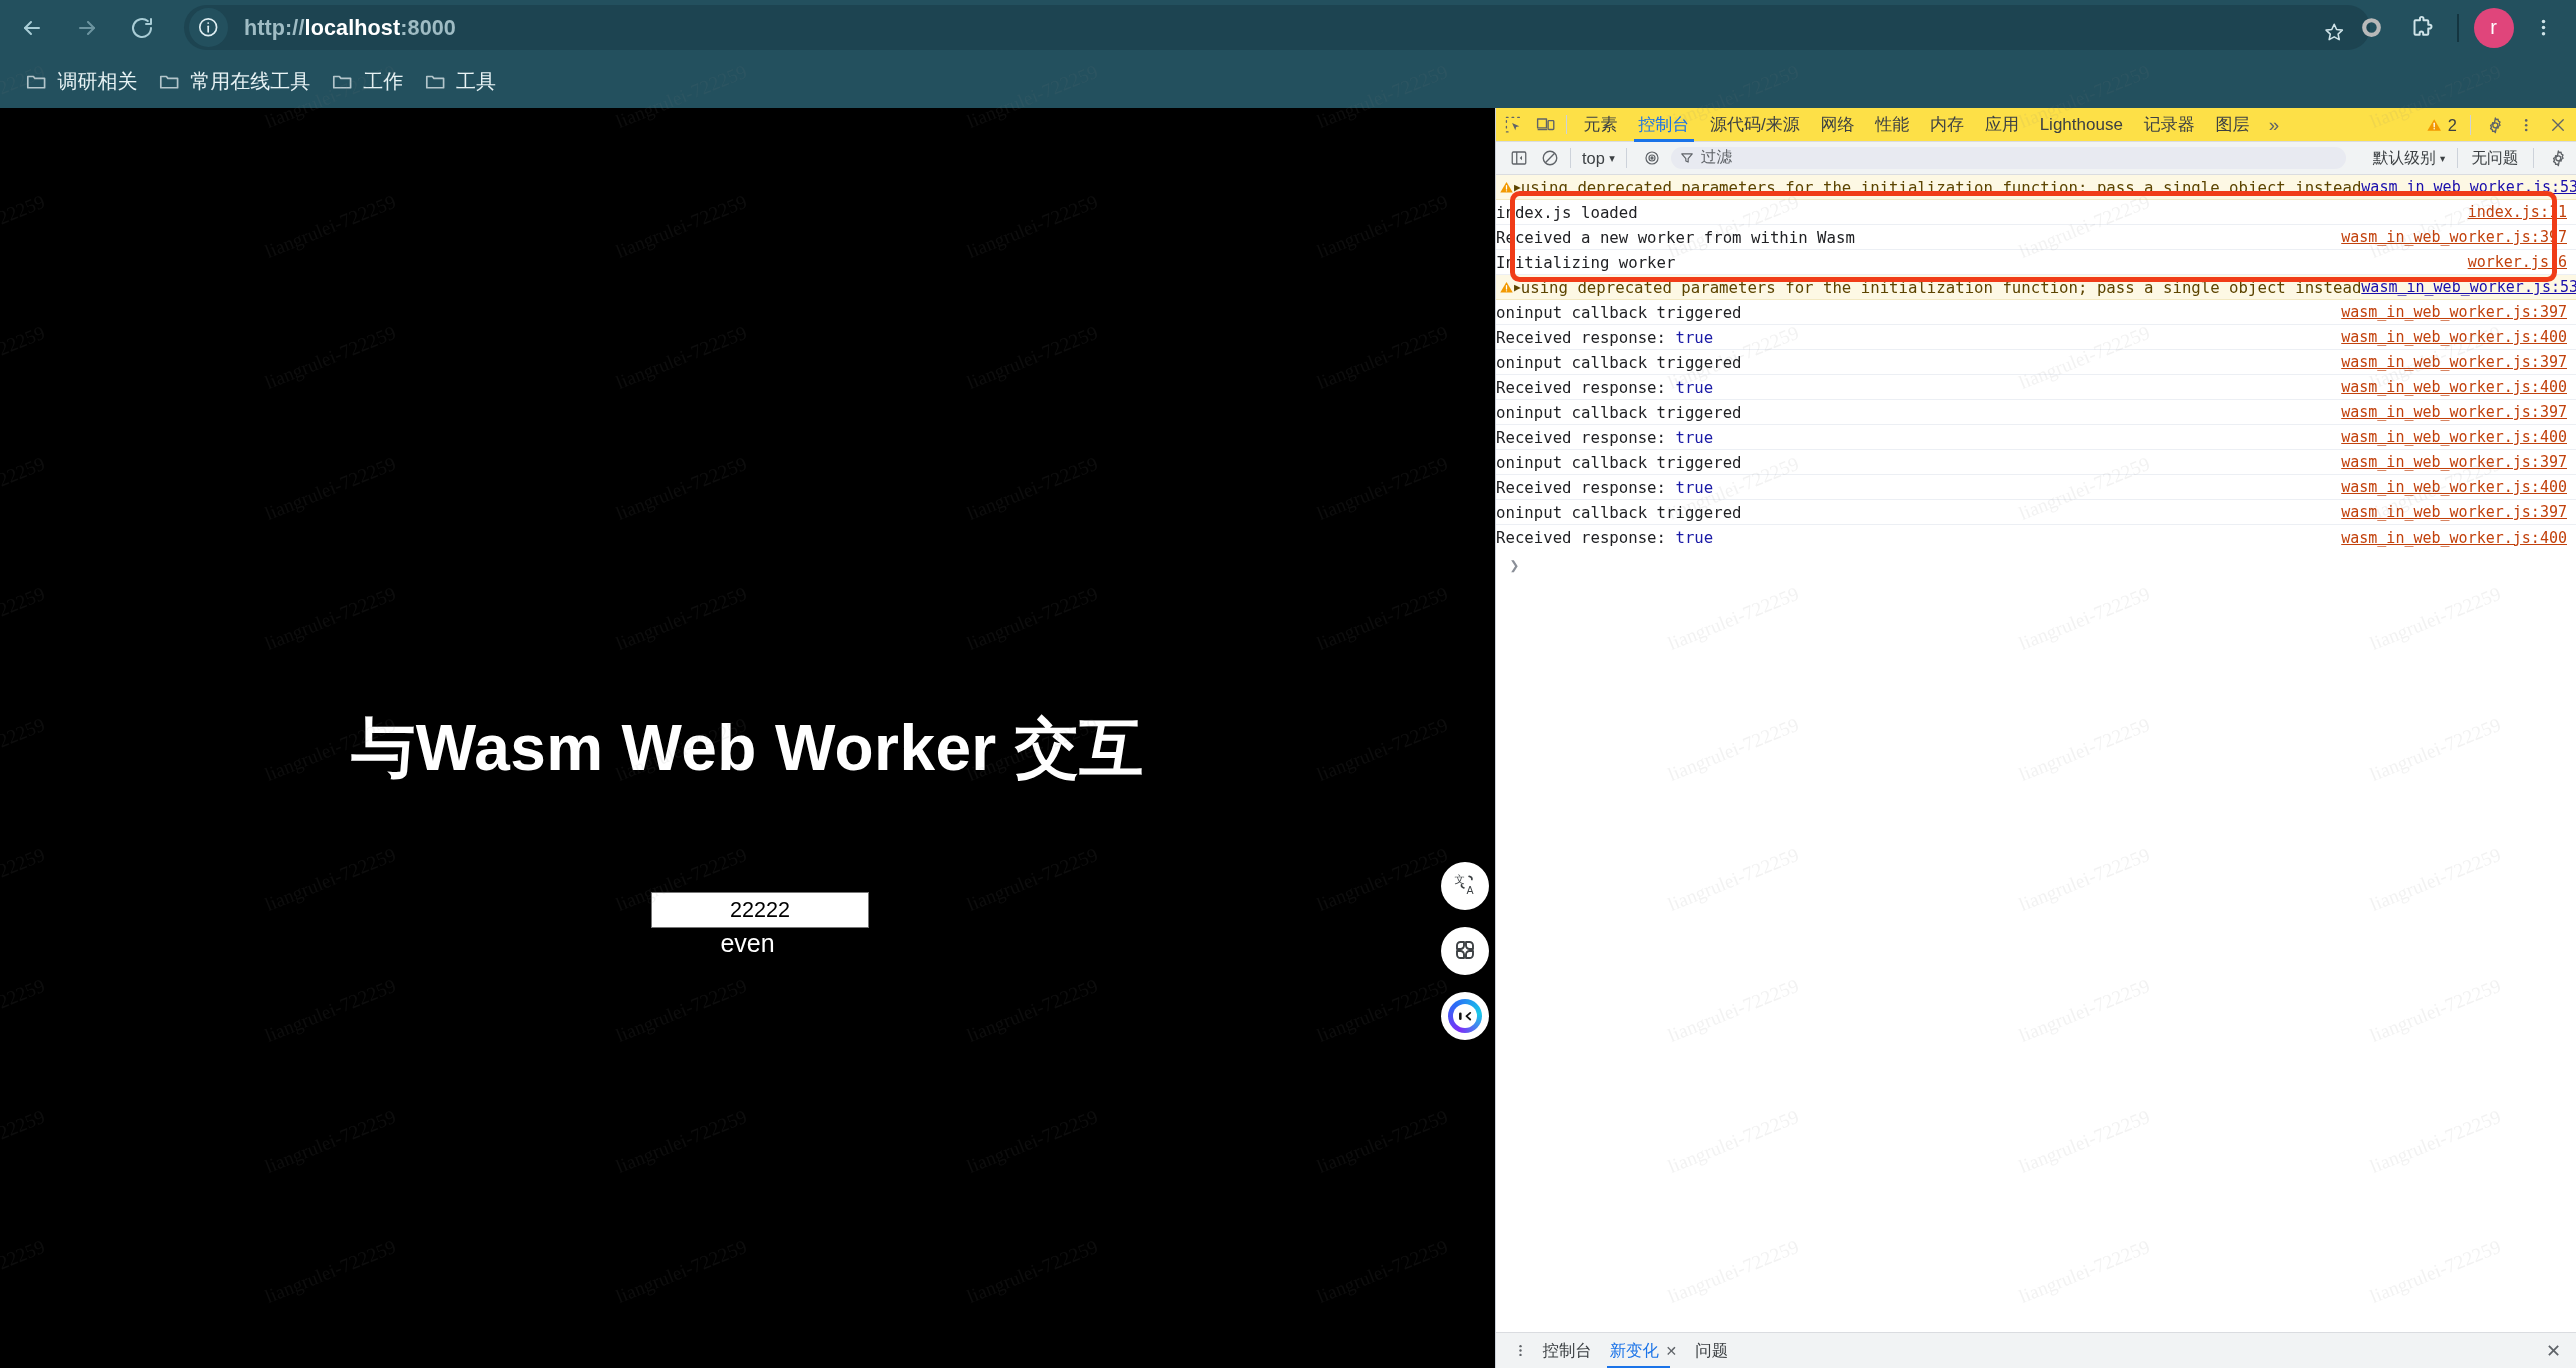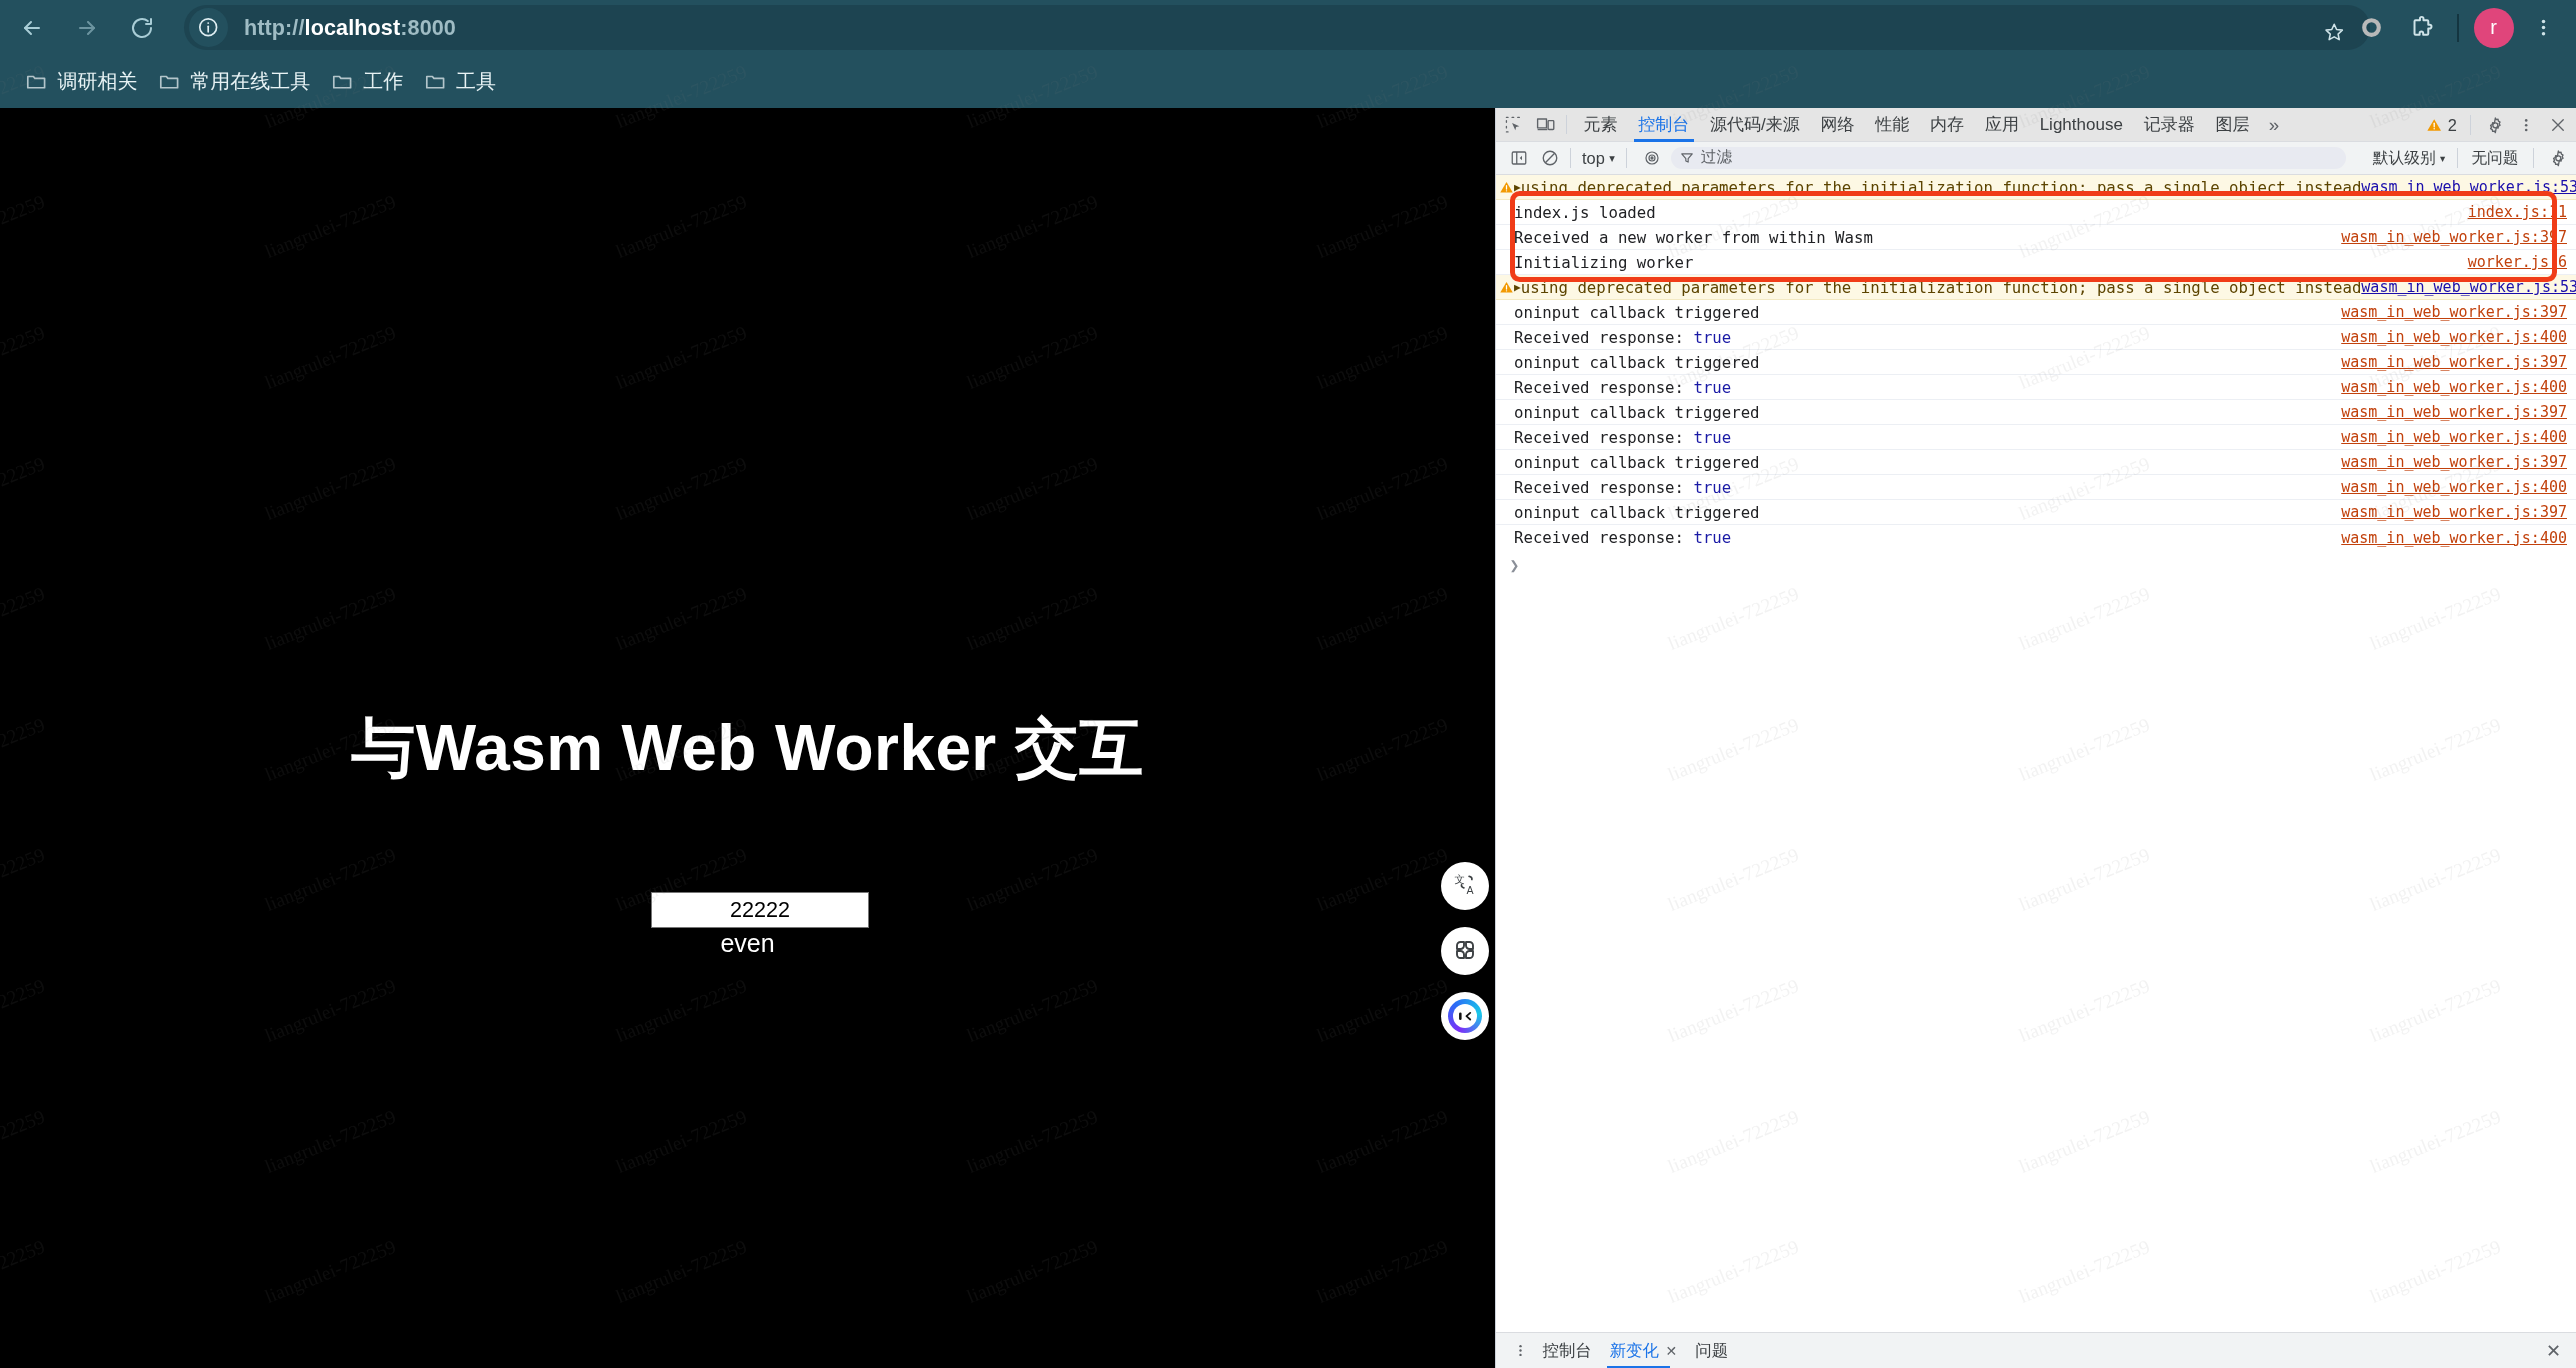--- a/index.html
+++ b/index.html
@@ -153,21 +153,21 @@
 
   
   #devtools {
     position: absolute; left: 1495px; top: 108px;
     width: 1081px; height: 1260px;
     background: #ffffff;
     border-left: 0.7px solid #cdd2da;
     font-family: "Liberation Sans", sans-serif;
   }
   #dt-tabbar {
-    height: 34px; background: #e5e5e5;
+    height: 34px; background: #fde047;
     border-bottom: 0.7px solid #dadce0;
     display: flex; align-items: center;
     position: relative;
   }
   .dt-icon-btn {
     width: 27px; height: 27px; margin-left: 4.5px;
     display: flex; align-items: center; justify-content: center;
     color: #5f6368;
   }
   .vsep { width: 0.7px; height: 19.4px; background: #cdd2da; margin: 0 6.7px; }
@@ -231,21 +231,21 @@
   #console-log {
     position: absolute; left: 0; top: 67px; right: 0; bottom: 36px;
     overflow: hidden;
     font-family: "DejaVu Sans Mono", monospace;
     font-size: 15.7px;
   }
   .row {
     position: relative;
     display: flex; align-items: center;
     height: 25px;
-    padding-left: 18px; padding-right: 9px;
+    padding-right: 9px;
     border-bottom: 0.7px solid #eceff4;
     color: #202124;
     white-space: nowrap;
   }
   .row.warn {
     background: #fdf8e4;
     border-bottom: 0.7px solid #f3e9c2;
     color: #5c4400;
     padding-left: 0;
   }

